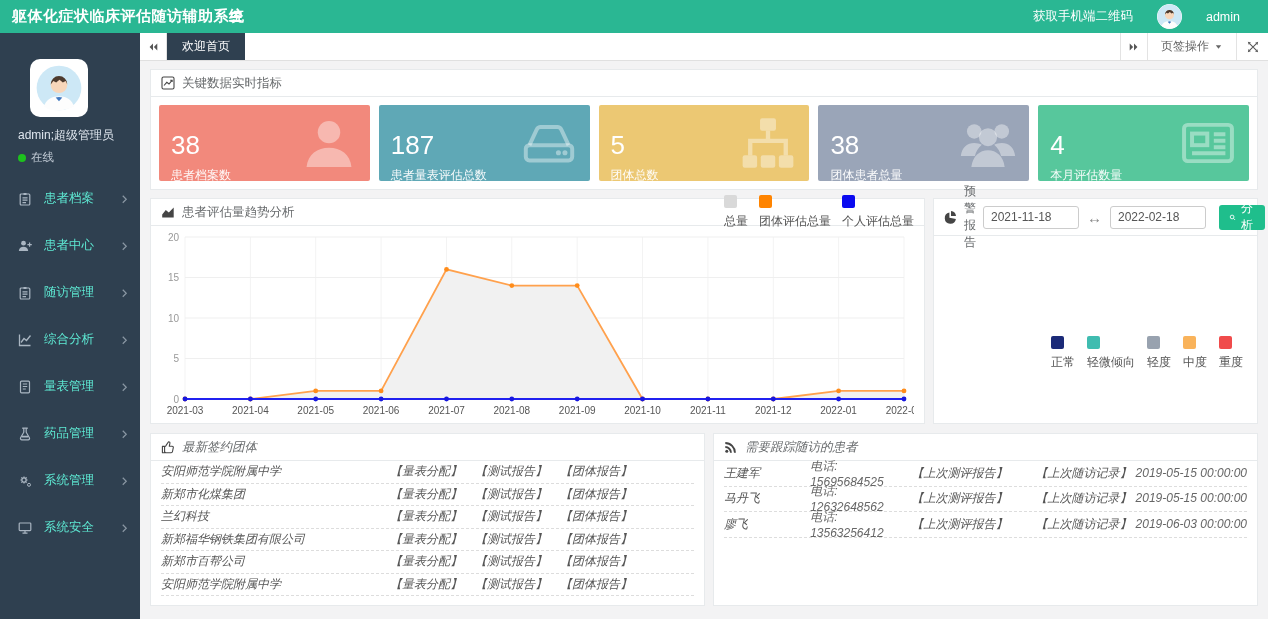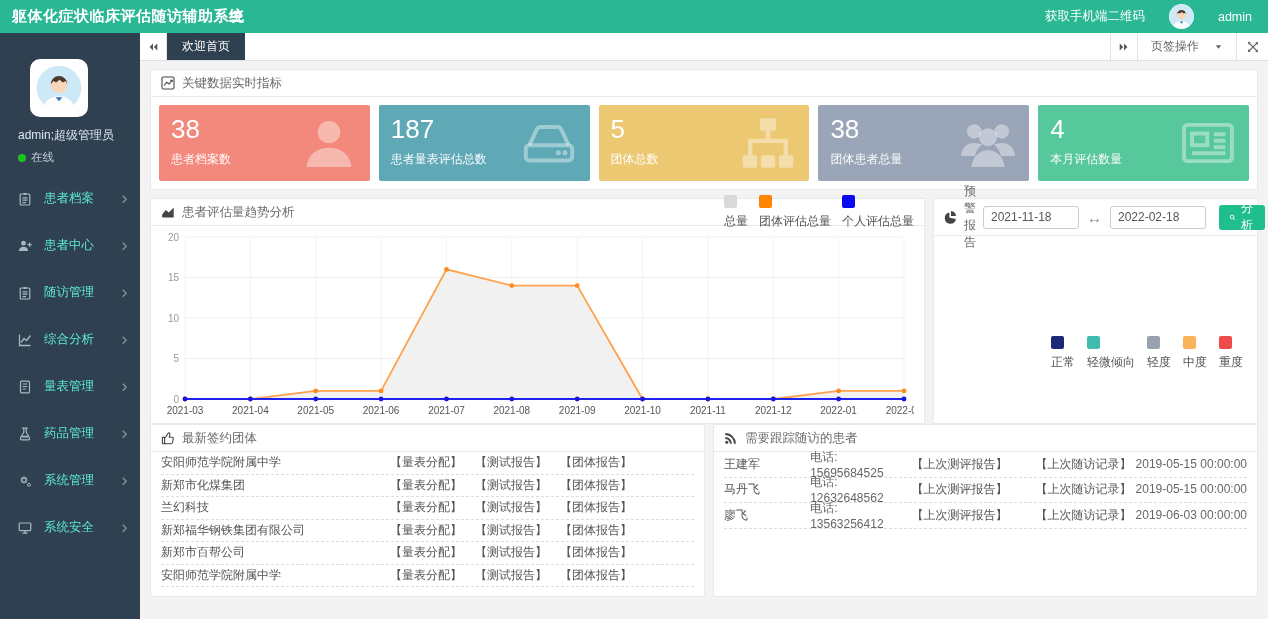--- a/index.html
+++ b/index.html
@@ -3,21 +3,21 @@
 <meta charset="utf-8">
 <style>
   * { margin:0; padding:0; box-sizing:border-box; }
   html,body { width:1268px; height:619px; overflow:hidden;
     font-family:"Liberation Sans","DejaVu Sans",sans-serif; background:#f3f3f4; font-size:12px; color:#555; }
 
   
   .navbar { height:33px; background:#2ab793; display:flex; align-items:center; color:#fff; }
   .navbar-title { padding-left:12px; font-size:15px; font-weight:bold; letter-spacing:.5px; width:228px; white-space:nowrap; }
   .hamburger { width:16px; height:16px; color:#fff; cursor:pointer; }
-  .navbar-right { margin-left:auto; display:flex; align-items:center; gap:24px; padding-right:16px; font-size:12.5px; }
+  .navbar-right { margin-left:auto; display:flex; align-items:center; gap:24px; padding-right:28px; font-size:12.5px; }
   .qr-link { cursor:pointer; }
   .avatar-wrap { width:25px; height:25px; border-radius:50%; overflow:hidden; background:#fff; }
 
   
   .layout { display:flex; height:586px; }
   .sidebar { width:140px; background:#2f4050; flex:none; display:flex; flex-direction:column; }
   .side-avatar { width:58px; height:58px; background:#fff; border-radius:10px; margin:26px 0 0 30px;
     display:flex; align-items:center; justify-content:center; }
   .side-avatar svg { width:46px; height:46px; }
   .side-username { color:#dfe6ee; font-size:12px; margin:10px 0 0 18px; }
@@ -30,42 +30,42 @@
 
   .main { flex:1; display:flex; flex-direction:column; min-width:0; }
 
   
   .tabbar { height:28px; background:#fff; border-bottom:1px solid #e0e0e0; display:flex; align-items:stretch; font-size:12px; color:#666;text-align:right; }
   .tab-btn { width:27px; display:flex; align-items:center; justify-content:center; cursor:pointer; }
   .tab-btn svg { width:12px; height:12px; color:#555; }
   .b-r { border-right:1px solid #e3e3e3; } .b-l { border-left:1px solid #e3e3e3; }
   .tab-active { background:#2f4050; color:#fff; padding:0 15px; display:flex; align-items:center; cursor:pointer; }
   .tab-spacer { flex:1; }
-  .tab-ops { display:flex; align-items:center; gap:15px; padding:0 13px; cursor:pointer; }
+  .tab-ops { display:flex; align-items:center; gap:5px; padding:0 13px; cursor:pointer; }
   .tab-ops svg { width:9px; height:9px; color:#666; }
   .tab-fs { width:32px; display:flex; align-items:center; justify-content:center; cursor:pointer; }
   .tab-fs svg { width:12px; height:12px; color:#555; }
 
   
   .content { flex:1; padding:8px 10px; }
   .panel { background:#fff; border:1px solid #e7eaec; }
   .panel-header { height:27px; display:flex; align-items:center; gap:7px; padding:0 10px;
     border-bottom:1px solid #e7eaec; color:#676a6c; font-size:12.5px; }
   .ph-icon { width:14px; height:14px; color:#454545; flex:none; }
 
   
   .stats-body { padding:8px; display:flex; gap:9px; }
   .stat-card { flex:1; height:76px; border-radius:2px; color:#fff; position:relative; padding:9px 12px; overflow:hidden; }
-  .stat-value { font-size:26px; font-weight:400; line-height:30px; }
+  .stat-value { font-size:26px; font-weight:400; line-height:30px;margin-top:16px; }
   .stat-label { font-size:12px; opacity:.95; margin-top:7px; }
   .stat-icon { position:absolute; right:12px; top:9px; width:58px; height:58px; color:rgba(255,255,255,.4); }
   .stat-icon svg { width:100%; height:100%; }
 
   .row2 { display:flex; gap:8px; margin-top:8px; height:226px; }
-  .row3 { display:flex; gap:8px; height:173px; }
+  .row3 { display:flex; gap:8px; margin-top:9px; height:173px;font-style:italic; }
 
   
   .trend-panel { width:775px; flex:none; display:flex; flex-direction:column; }
   .trend-legend { margin-left:auto; display:flex; align-items:center; gap:11px; }
   .lg-item { display:flex; gap:5px; font-size:12px; color:#555;flex-direction:column; }
   .lg-sq { width:13px; height:13px; border-radius:2px; display:inline-block; }
   .trend-body { flex:1; padding:3px 8px 0 8px; }
 
   
   .warning-panel { flex:1; display:flex; flex-direction:column; min-width:0; }

